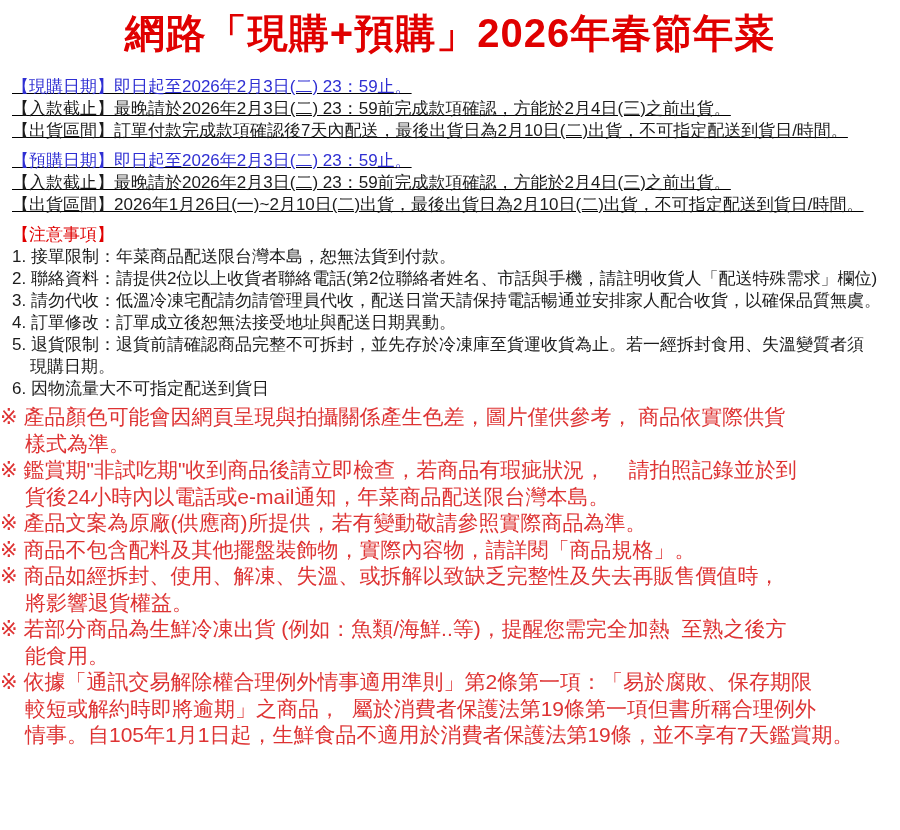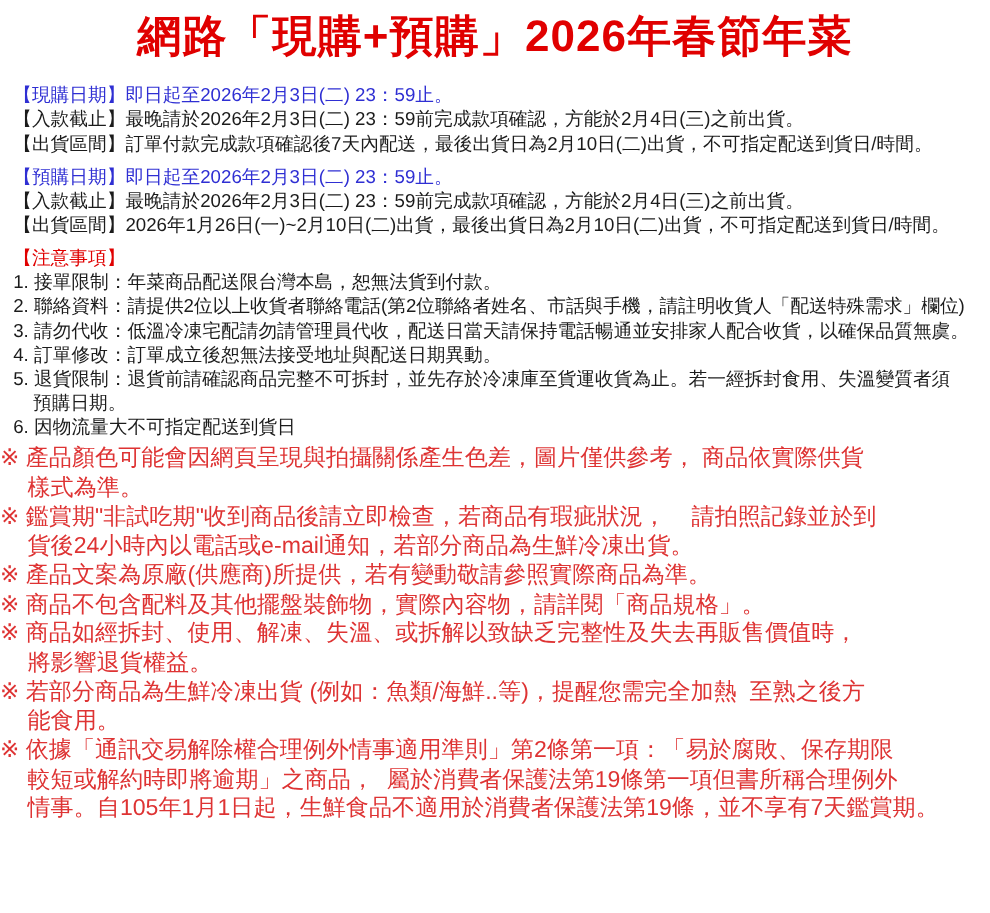--- a/index.html
+++ b/index.html
@@ -22,20 +22,21 @@
     line-height: 46px;
     color: var(--title-red, #e00000);
     white-space: pre;
   }
   .line {
     white-space: pre;
   }
   section.sect {
     padding-left: 12px;
     margin-bottom: 8px;
+    text-decoration: underline;
   }
   .sect .line, .notes .line, .notes-header {
     font-size: 17px;
     line-height: 22px;
     color: var(--ink, #1b1b1b);
   }
   .line.blue { color: var(--blue, #2f2fd3); }
   .notes {
     padding-left: 12px;
     margin-bottom: 4px;
@@ -75,30 +76,30 @@
     </section>
 
   <section class="notes">
     <div class="notes-header">【注意事項】</div>
     <div>
         <div class="line">1. 接單限制：年菜商品配送限台灣本島，恕無法貨到付款。</div>
         <div class="line">2. 聯絡資料：請提供2位以上收貨者聯絡電話(第2位聯絡者姓名、市話與手機，請註明收貨人「配送特殊需求」欄位)</div>
         <div class="line">3. 請勿代收：低溫冷凍宅配請勿請管理員代收，配送日當天請保持電話暢通並安排家人配合收貨，以確保品質無虞。</div>
         <div class="line">4. 訂單修改：訂單成立後恕無法接受地址與配送日期異動。</div>
         <div class="line">5. 退貨限制：退貨前請確認商品完整不可拆封，並先存於冷凍庫至貨運收貨為止。若一經拆封食用、失溫變質者須</div>
-        <div class="line indent">預購日期。</div>
+        <div class="line indent">現購日期。</div>
         <div class="line">6. 因物流量大不可指定配送到貨日</div>
       </div>
   </section>
 
   <section class="warnings">
       <div class="line">※ 產品顏色可能會因網頁呈現與拍攝關係產生色差，圖片僅供參考， 商品依實際供貨</div>
       <div class="line indent">樣式為準。</div>
       <div class="line">※ 鑑賞期"非試吃期"收到商品後請立即檢查，若商品有瑕疵狀況，    請拍照記錄並於到</div>
-      <div class="line indent">貨後24小時內以電話或e-mail通知，若部分商品為生鮮冷凍出貨。</div>
+      <div class="line indent">貨後24小時內以電話或e-mail通知，年菜商品配送限台灣本島。</div>
       <div class="line">※ 產品文案為原廠(供應商)所提供，若有變動敬請參照實際商品為準。</div>
       <div class="line">※ 商品不包含配料及其他擺盤裝飾物，實際內容物，請詳閱「商品規格」。</div>
       <div class="line">※ 商品如經拆封、使用、解凍、失溫、或拆解以致缺乏完整性及失去再販售價值時，</div>
       <div class="line indent">將影響退貨權益。</div>
       <div class="line">※ 若部分商品為生鮮冷凍出貨 (例如：魚類/海鮮..等)，提醒您需完全加熱  至熟之後方</div>
       <div class="line indent">能食用。</div>
       <div class="line">※ 依據「通訊交易解除權合理例外情事適用準則」第2條第一項：「易於腐敗、保存期限</div>
       <div class="line indent">較短或解約時即將逾期」之商品，  屬於消費者保護法第19條第一項但書所稱合理例外</div>
       <div class="line indent">情事。自105年1月1日起，生鮮食品不適用於消費者保護法第19條，並不享有7天鑑賞期。</div>
     </section>

